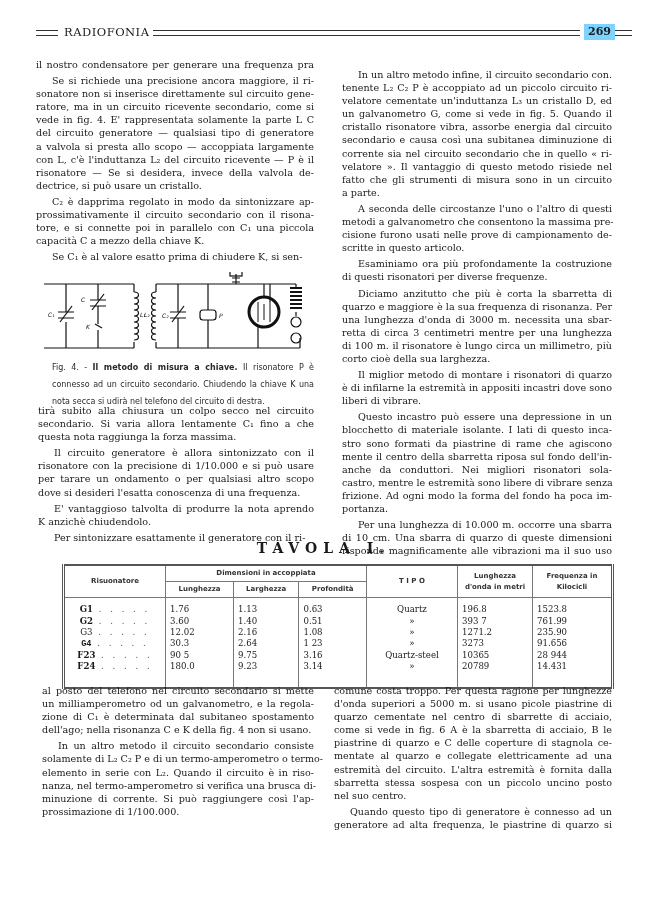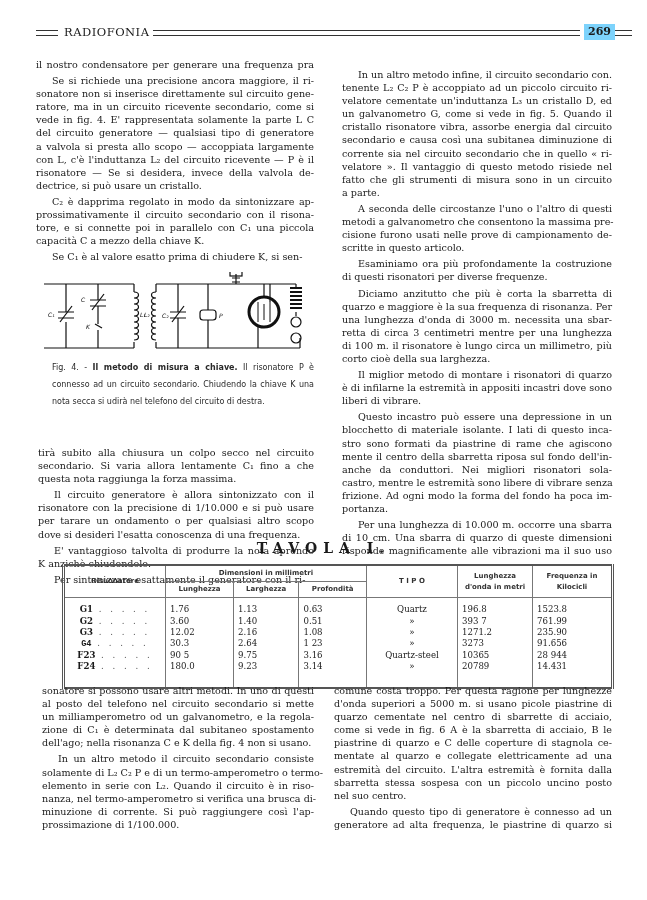--- a/index.html
+++ b/index.html
@@ -8,21 +8,21 @@
   .header { position: absolute; left: 36px; top: 24px; width: 576px; height: 16px; }
   .header .rule { position: absolute; height: 4px; border-top: 1px solid #333; border-bottom: 1px solid #333; top: 6px; }
   .header .title { position: absolute; left: 24px; top: 0; font-size: 11.5px; font-weight: normal; letter-spacing: 0.5px; background: #fff; padding: 0 4px; line-height: 16px; }
   .header .pagenum { position: absolute; left: 548px; top: 0; font-size: 11px; font-weight: bold; background:#7dd3fc; padding: 0 4px; line-height: 16px; }
 
   .col { position: absolute; font-size: 9.6px; line-height: 13.1px; text-align: justify; }
   .col .line { display: block; white-space: nowrap; text-align-last: justify; }
   .col .last { text-align-last: left; }
 
   #colA1 { left: 36px; top: 58px; width: 278px; }
-  #colA2 { left: 38px; top: 404px; width: 276px; margin-top: 42px; }
+  #colA2 { left: 38px; top: 404px; width: 276px; }
   #colB1 { left: 342px; top: 68px; width: 270px; }
   #colC1 { left: 42px; top: 684px; width: 272px; }
   #colD1 { left: 334px; top: 684px; width: 278px; }
 
   .fig { position: absolute; left: 36px; top: 272px; width: 284px; height: 84px; }
   .caption { position: absolute; left: 52px; top: 359px; width: 262px; font-size: 8px; line-height: 17px; text-align: justify; font-family: "DejaVu Sans", "Liberation Sans", sans-serif; color:#2a2a2a; }
   .caption b { font-weight: bold; }
 
   .tab-title { position: absolute; left: 0; width: 647px; top: 540px; text-align: center; font-size: 14px; font-weight: bold; letter-spacing: 6px; }
   table.tav { position: absolute; left: 62px; top: 564px; width: 552px; border-collapse: collapse; font-size: 8.6px; line-height: 11.2px; border-left: 3px double #555; border-right: 3px double #555; border-top: 2px solid #555; border-bottom: 2px solid #555; }
@@ -178,21 +178,21 @@
     <span class="line" style="text-indent: 16px;">Per una lunghezza di 10.000 m. occorre una sbarra</span>
     <span class="line">di 10 cm. Una sbarra di quarzo di queste dimensioni</span>
     <span class="line">risponde magnificamente alle vibrazioni ma il suo uso</span>
   </div>
 
 <div class="tab-title">TAVOLA I.</div>
 <table class="tav">
   <thead>
     <tr>
       <th rowspan="2" style="width:96px">Risuonatore</th>
-      <th colspan="3">Dimensioni in millimetri</th>
+      <th colspan="3">Dimensioni in accoppiata</th>
       <th rowspan="2" style="width:86px">T I P O</th>
       <th rowspan="2" style="width:70px">Lunghezza d'onda in metri</th>
       <th rowspan="2" style="width:74px">Frequenza in Kilocicli</th>
     </tr>
     <tr>
       <th>Lunghezza</th>
       <th>Larghezza</th>
       <th>Profondità</th>
     </tr>
   </thead>
@@ -209,21 +209,21 @@
       <tr>
         <td class="name"><span style="font-weight: bold;">G2</span><span class="dots"> . . . . .</span></td>
         <td class="num">3.60</td>
         <td class="num">1.40</td>
         <td class="num">0.51</td>
         <td class="tipo">»</td>
         <td class="numr">393 7</td>
         <td class="numr">761.99</td>
       </tr>
       <tr>
-        <td class="name"><span style="font-weight: bold; margin-top: 38px;">G3</span><span class="dots"> . . . . .</span></td>
+        <td class="name"><span style="font-weight: normal; margin-top: 38px;">G3</span><span class="dots"> . . . . .</span></td>
         <td class="num">12.02</td>
         <td class="num">2.16</td>
         <td class="num">1.08</td>
         <td class="tipo">»</td>
         <td class="numr">1271.2</td>
         <td class="numr">235.90</td>
       </tr>
       <tr>
         <td class="name"><span style="font-weight: bold; font-family: Liberation Mono, monospace;">G4</span><span class="dots"> . . . . .</span></td>
         <td class="num">30.3</td>
@@ -248,21 +248,20 @@
         <td class="num">9.23</td>
         <td class="num">3.14</td>
         <td class="tipo">»</td>
         <td class="numr">20789</td>
         <td class="numr">14.431</td>
       </tr>
     </tbody>
 </table>
 
 <div class="col" id="colC1">
-    <span class="line">sonatore si possono usare altri metodi. In uno di questi</span>
     <span class="line">al posto del telefono nel circuito secondario si mette</span>
     <span class="line">un milliamperometro od un galvanometro, e la regola-</span>
     <span class="line">zione di C₁ è determinata dal subitaneo spostamento</span>
     <span class="line last">dell'ago; nella risonanza C e K della fig. 4 non si usano.</span>
     <span style="display: block; height: 3px;"></span>
     <span class="line" style="text-indent: 16px;">In un altro metodo il circuito secondario consiste</span>
     <span class="line">solamente di L₂ C₂ P e di un termo-amperometro o termo-</span>
     <span class="line">elemento in serie con L₂. Quando il circuito è in riso-</span>
     <span class="line">nanza, nel termo-amperometro si verifica una brusca di-</span>
     <span class="line">minuzione di corrente. Si può raggiungere così l'ap-</span>

